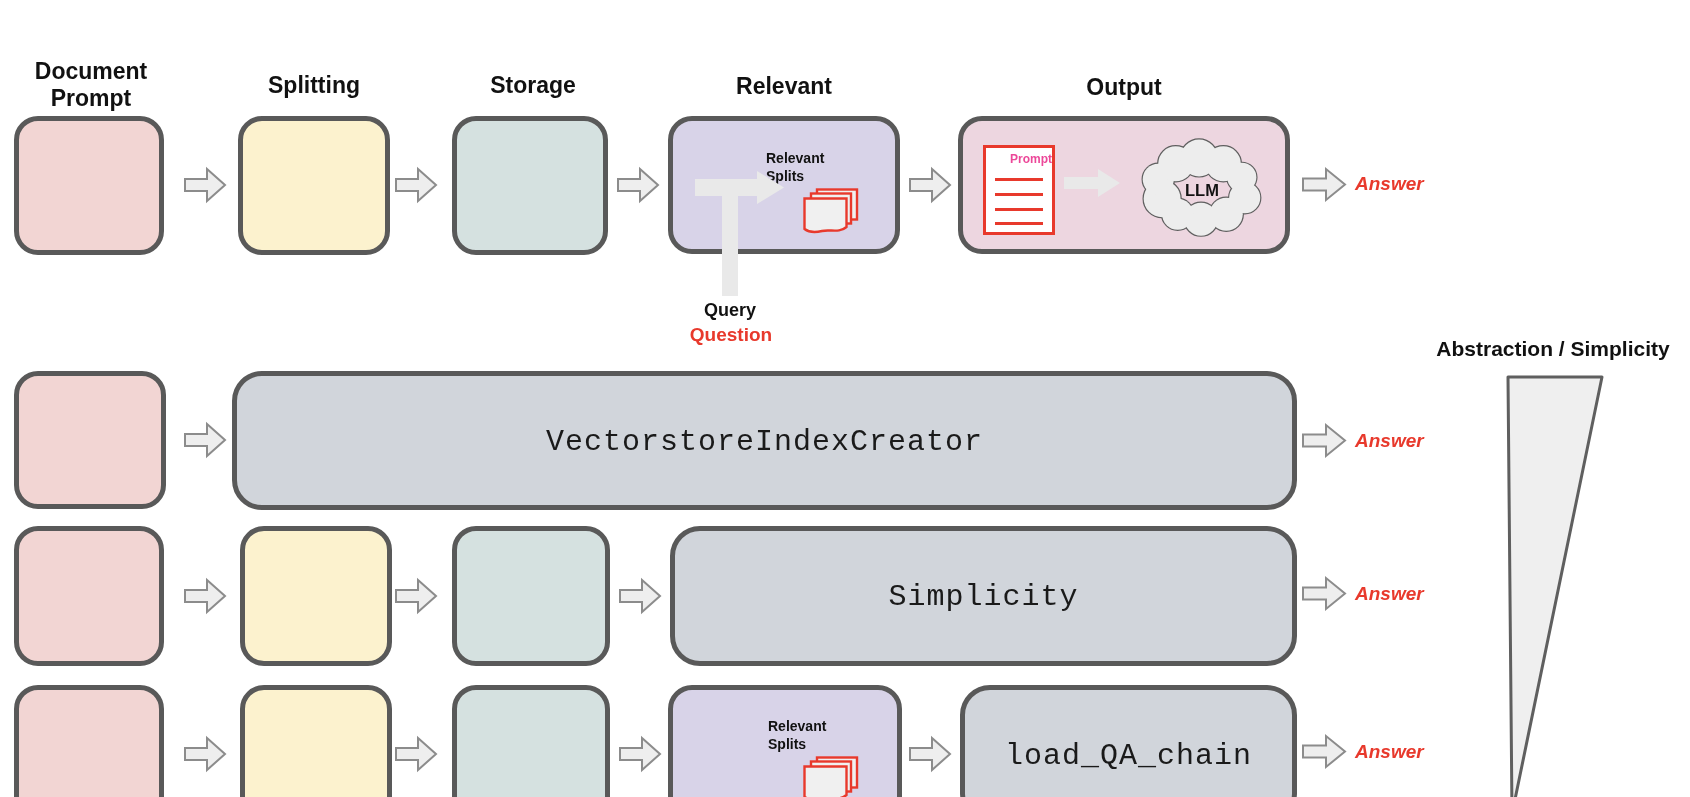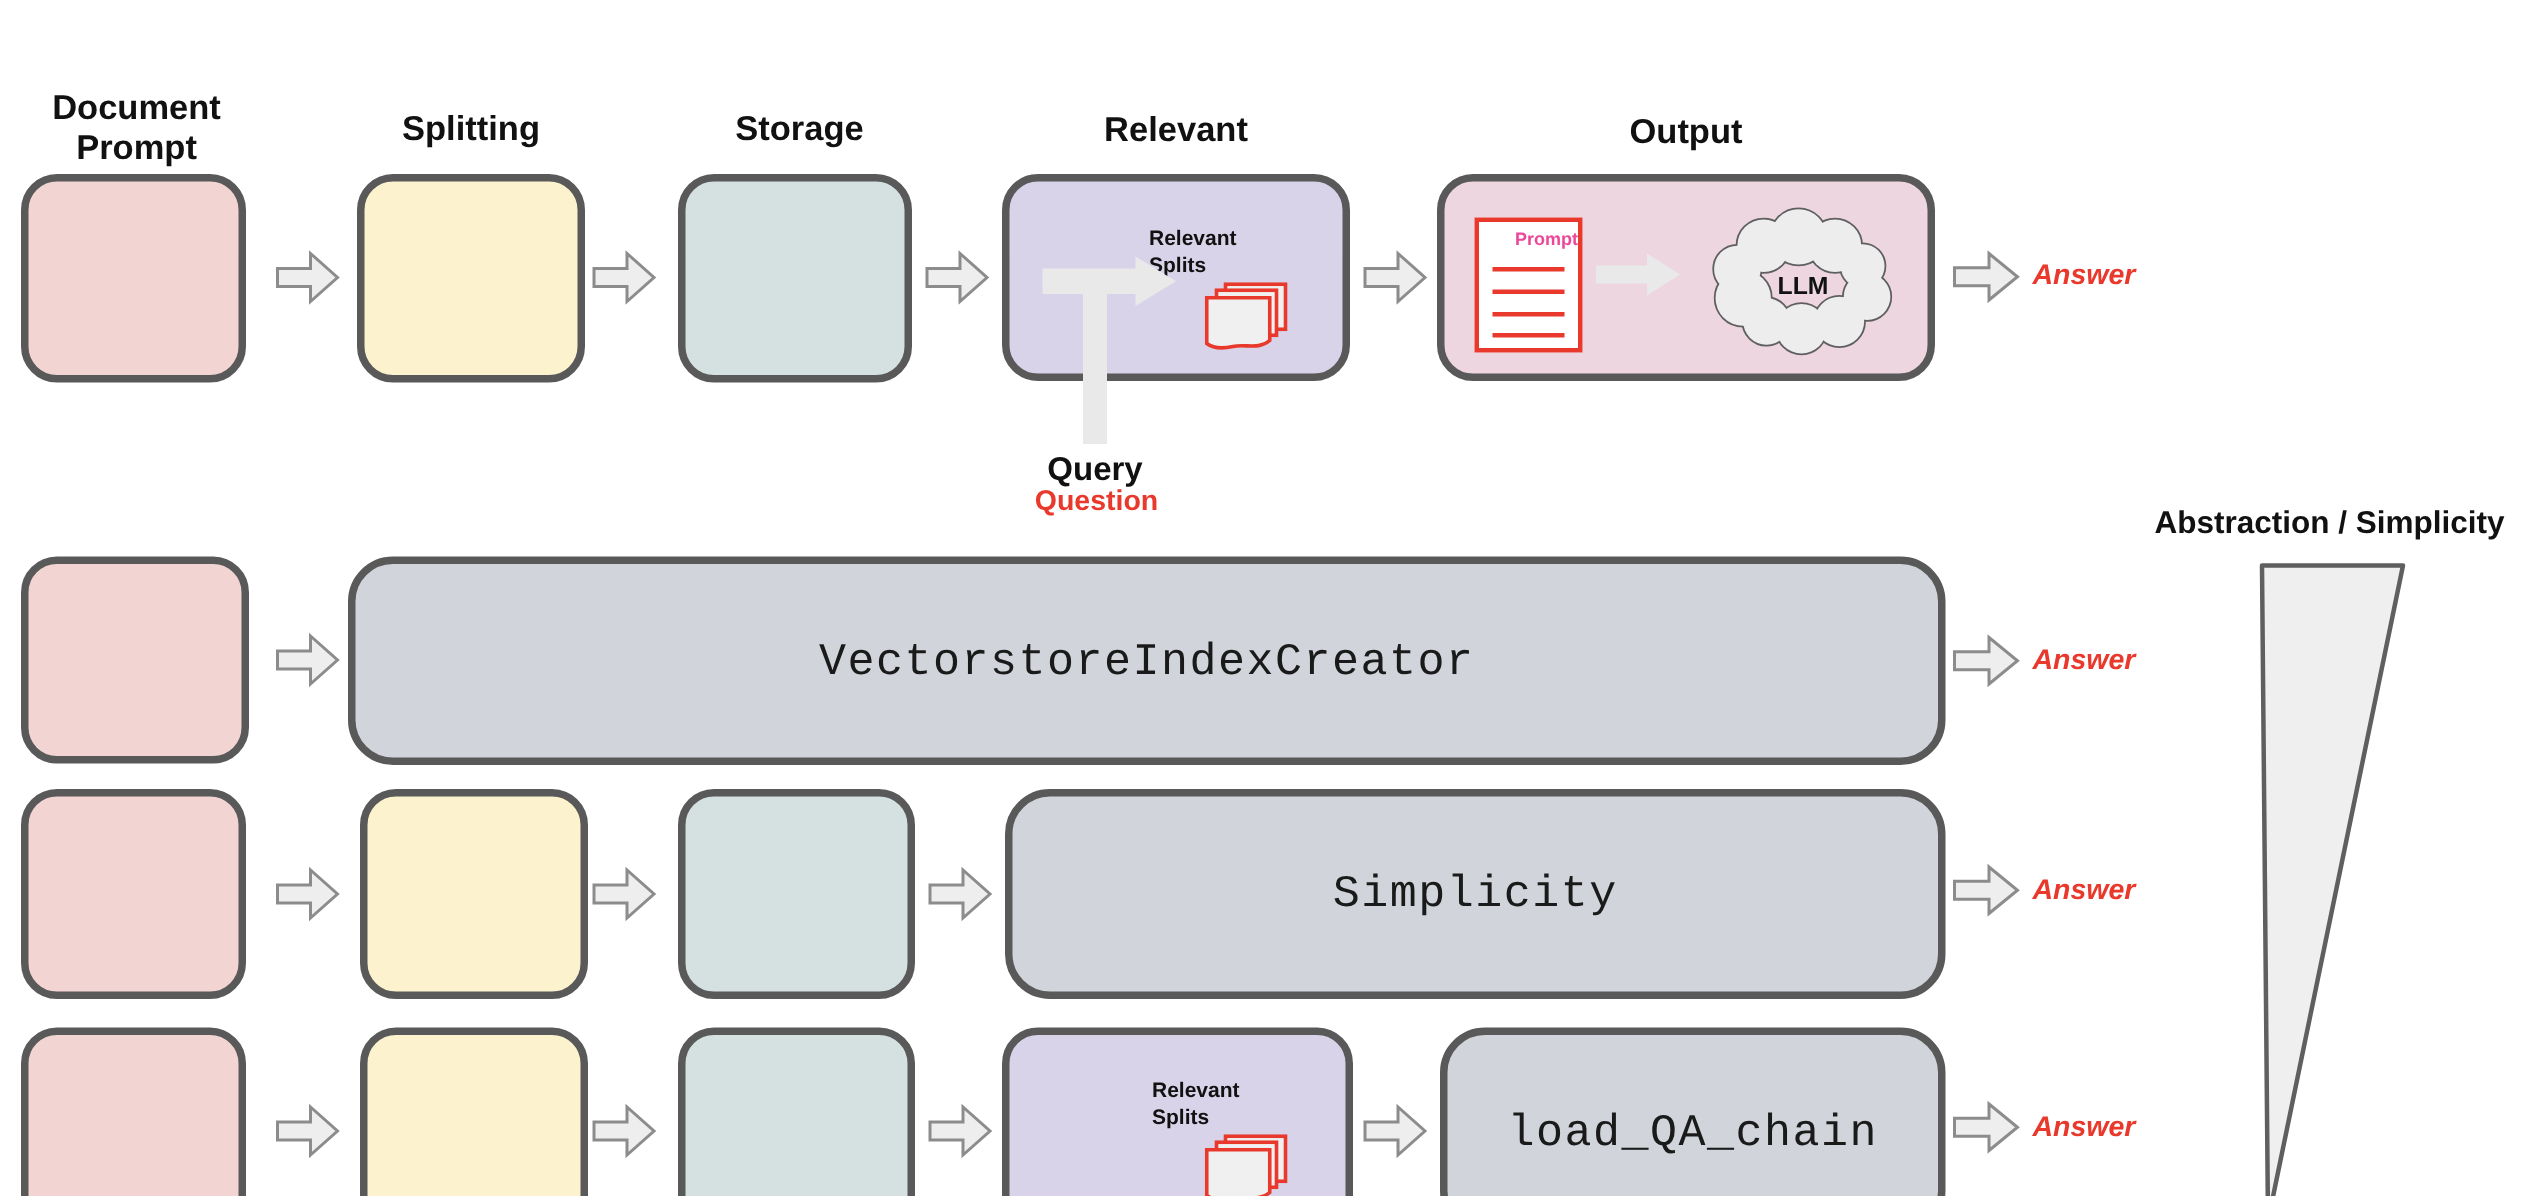--- a/index.html
+++ b/index.html
@@ -13,21 +13,21 @@
   .purple{background:#d8d3e8;}
   .mauve{background:#edd6e0;}
   .graybox{background:#d1d5db;border-radius:30px;}
   .stage-label{position:absolute;text-align:center;font-weight:bold;font-size:23px;
                line-height:27px;color:#111111;}
   .mono-label{position:absolute;box-sizing:border-box;text-align:center;color:#1a1a1a;
               font-family:"Liberation Mono","DejaVu Sans Mono",monospace;font-size:30px;letter-spacing:1px;}
   .answer{position:absolute;font-weight:bold;font-size:19px;color:#e8392c;font-style:italic;}
   .rel-splits{position:absolute;font-weight:bold;font-size:14px;
               line-height:18px;color:#111111;}
-  .query-label{position:absolute;text-align:center;font-weight:bold;font-size:22px;color:#111111;}
+  .query-label{position:absolute;text-align:center;font-weight:bold;font-size:18px;color:#111111;}
   .question-label{position:absolute;text-align:center;font-weight:bold;font-size:19px;color:#e8392c;}
   .prompt-icon{position:absolute;box-sizing:border-box;background:#ffffff;border:3px solid #e8392c;}
   .prompt-title{text-align:right;font-weight:bold;font-size:12px;color:#ec4899;margin-top:4px;}
   .prompt-line{position:absolute;left:9px;right:9px;height:3px;background:#e8392c;}
   .side-title{position:absolute;text-align:center;font-weight:bold;font-size:21px;color:#111111;}
   svg{display:block;}
 </style>
 </head>
 <body>
 

